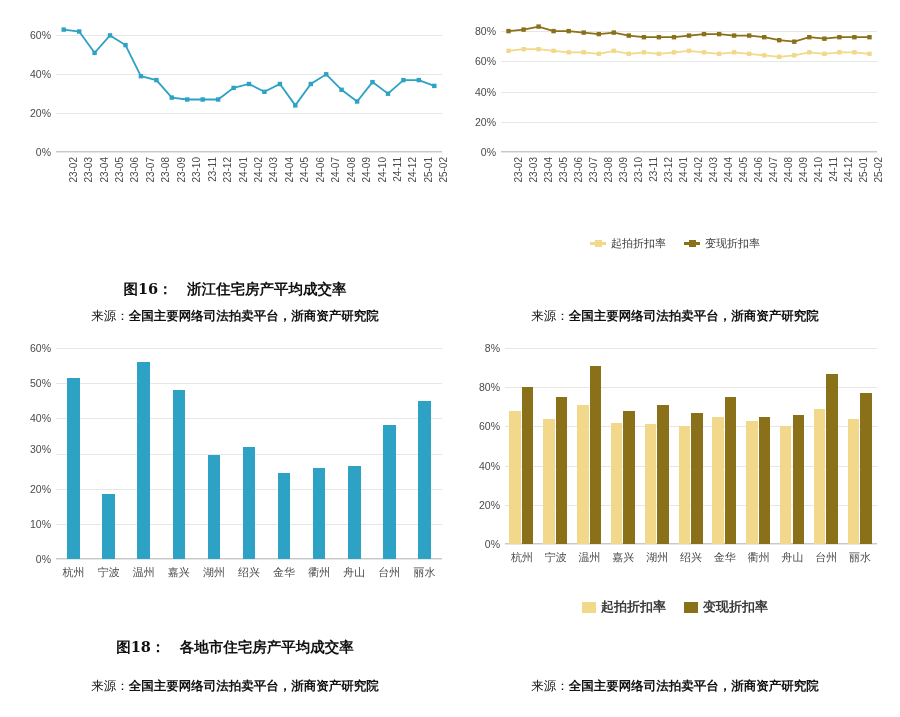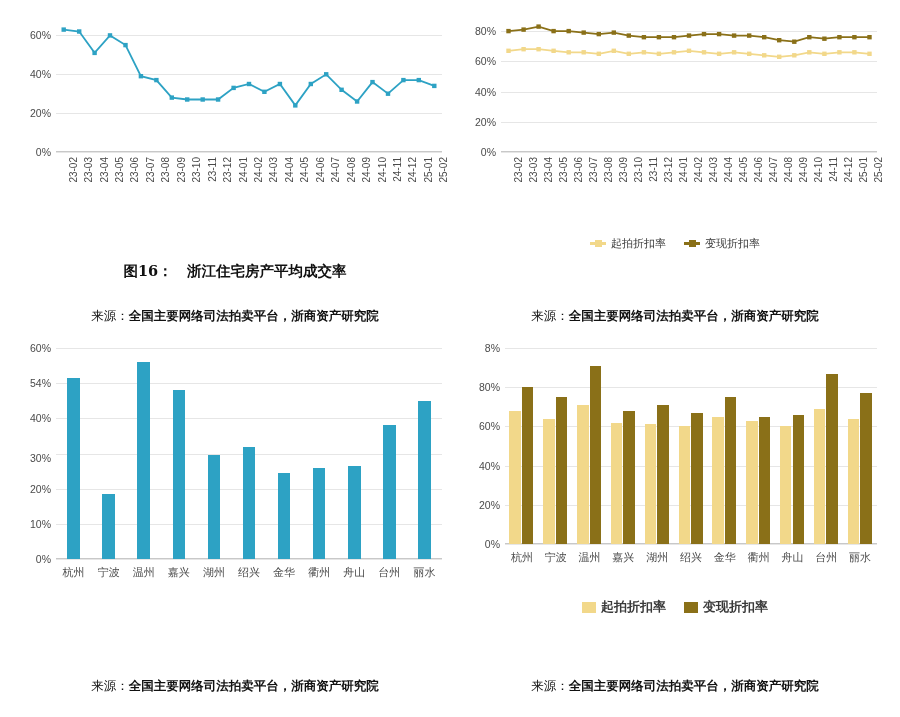--- a/index.html
+++ b/index.html
@@ -183,21 +183,21 @@
           <div class="xtick-rot" style="left: 274.2px;">24-07</div>
           <div class="xtick-rot" style="left: 289.64px;">24-08</div>
           <div class="xtick-rot" style="left: 305.08px;">24-09</div>
           <div class="xtick-rot" style="left: 320.52px;">24-10</div>
           <div class="xtick-rot" style="left: 335.96px;">24-11</div>
           <div class="xtick-rot" style="left: 351.4px;">24-12</div>
           <div class="xtick-rot" style="left: 366.84px;">25-01</div>
           <div class="xtick-rot" style="left: 382.28px;">25-02</div>
         </div>
       </div>
-    <div class="caption" style="top:254px;">图16：　浙江住宅房产平均成交率</div>
+    <div class="caption" style="top:272px;">图16：　浙江住宅房产平均成交率</div>
     <div class="source" style="top:300px;">
       <span>来源：</span><b>全国主要网络司法拍卖平台，浙商资产研究院</b>
     </div>
   </div>
 
   <div class="panel" style="left:465px; top:8px; width:420px; height:270px;">
     <div class="chart-box" id="fig17-box" style="position:absolute; left:0; top:0; width:420px; height:200px;">
         <div class="plot" style="left: 36px; top: 8px; width: 376px; height: 136px;">
           <div class="gridline" style="top: 136px;"></div>
           <div class="ytick" style="top: 136px;">0%</div>
@@ -309,25 +309,25 @@
   <div class="panel" style="left:20px; top:340px; width:430px; height:320px;">
     <div class="chart-box" id="fig18-box" style="position:absolute; left:0; top:0; width:430px; height:245px;">
         <div class="plot" style="left: 36px; top: 8px; width: 386px; height: 211px;">
           <div class="gridline" style="top: 211px;"></div>
           <div class="ytick" style="top: 211px;">0%</div>
           <div class="gridline" style="top: 175.833px;"></div>
           <div class="ytick" style="top: 175.833px;">10%</div>
           <div class="gridline" style="top: 140.667px;"></div>
           <div class="ytick" style="top: 140.667px;">20%</div>
           <div class="gridline" style="top: 105.5px;"></div>
-          <div class="ytick" style="top: 110px;">30%</div>
+          <div class="ytick" style="top: 101px;">30%</div>
           <div class="gridline" style="top: 70.3333px;"></div>
           <div class="ytick" style="top: 70.3333px;">40%</div>
           <div class="gridline" style="top: 35.1667px;"></div>
-          <div class="ytick" style="top: 35.1667px;">54%</div>
+          <div class="ytick" style="top: 35.1667px;">50%</div>
           <div class="gridline" style="top: 0px;"></div>
           <div class="ytick" style="top: 0px;">60%</div>
           <div class="axis-line-x"></div>
           <div class="bar" style="left: 11.2px; width: 12.6px; height: 181.1px; background: rgb(45, 162, 196);"></div>
           <div class="bar" style="left: 46.3px; width: 12.6px; height: 65.1px; background: rgb(45, 162, 196);"></div>
           <div class="bar" style="left: 81.4px; width: 12.6px; height: 196.9px; background: rgb(45, 162, 196);"></div>
           <div class="bar" style="left: 116.5px; width: 12.6px; height: 168.8px; background: rgb(45, 162, 196);"></div>
           <div class="bar" style="left: 151.6px; width: 12.6px; height: 103.7px; background: rgb(45, 162, 196);"></div>
           <div class="bar" style="left: 186.7px; width: 12.6px; height: 112.5px; background: rgb(45, 162, 196);"></div>
           <div class="bar" style="left: 221.8px; width: 12.6px; height: 86.2px; background: rgb(45, 162, 196);"></div>
@@ -341,20 +341,21 @@
           <div class="xtick-h" style="left: 122.818px;">嘉兴</div>
           <div class="xtick-h" style="left: 157.909px;">湖州</div>
           <div class="xtick-h" style="left: 193px;">绍兴</div>
           <div class="xtick-h" style="left: 228.091px;">金华</div>
           <div class="xtick-h" style="left: 263.182px;">衢州</div>
           <div class="xtick-h" style="left: 298.273px;">舟山</div>
           <div class="xtick-h" style="left: 333.364px;">台州</div>
           <div class="xtick-h" style="left: 368.455px;">丽水</div>
         </div>
       </div>
+    <div class="caption" style="top:298px;">图18：　各地市住宅房产平均成交率</div>
     <div class="source" style="top:338px;">
       <span>来源：</span><b>全国主要网络司法拍卖平台，浙商资产研究院</b>
     </div>
   </div>
 
   <div class="panel" style="left:465px; top:340px; width:420px; height:320px;">
     <div class="chart-box" id="fig19-box" style="position:absolute; left:0; top:0; width:420px; height:230px;">
         <div class="plot" style="left: 40px; top: 8px; width: 372px; height: 196px;">
           <div class="gridline" style="top: 196px;"></div>
           <div class="ytick" style="top: 196px;">0%</div>

